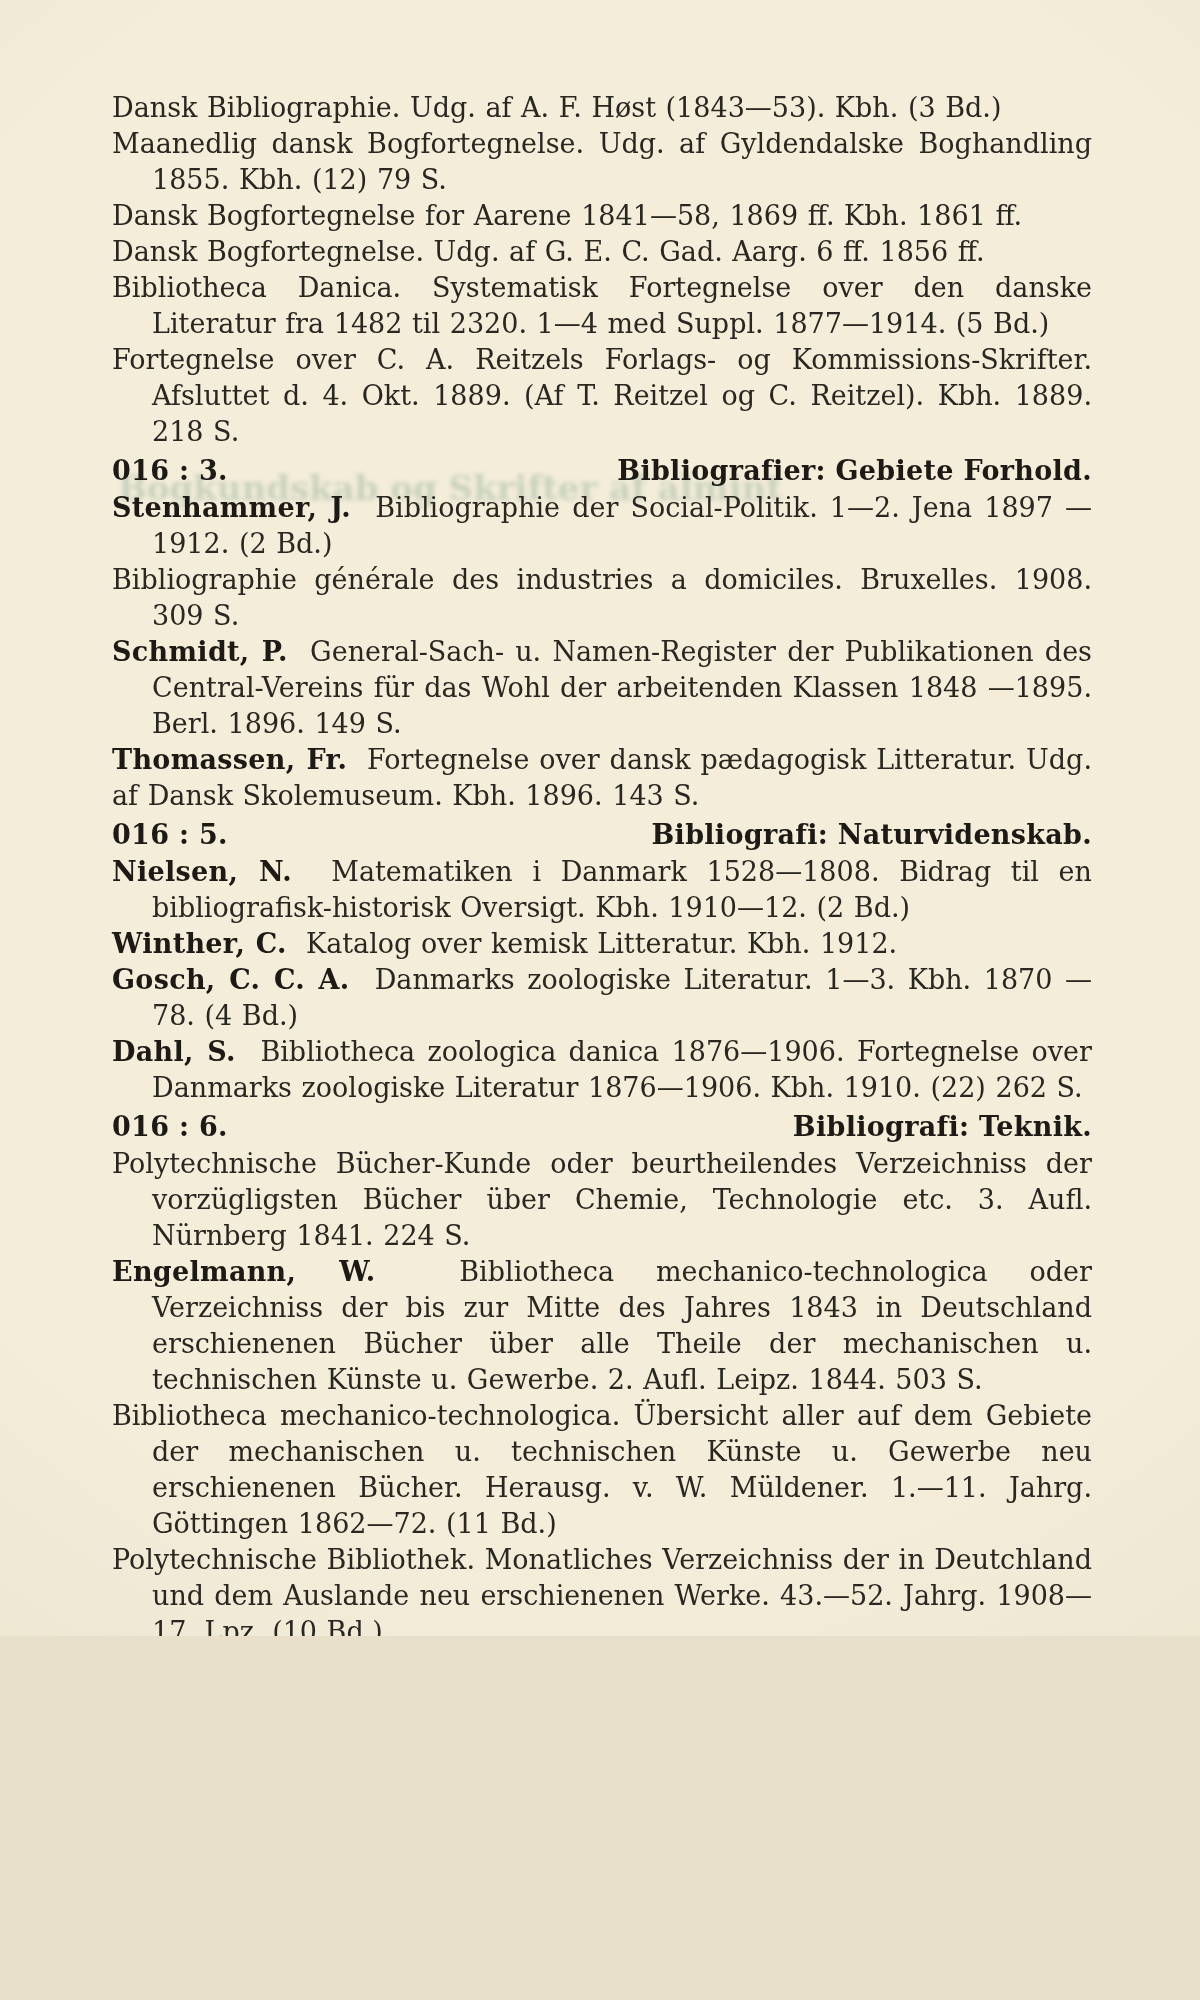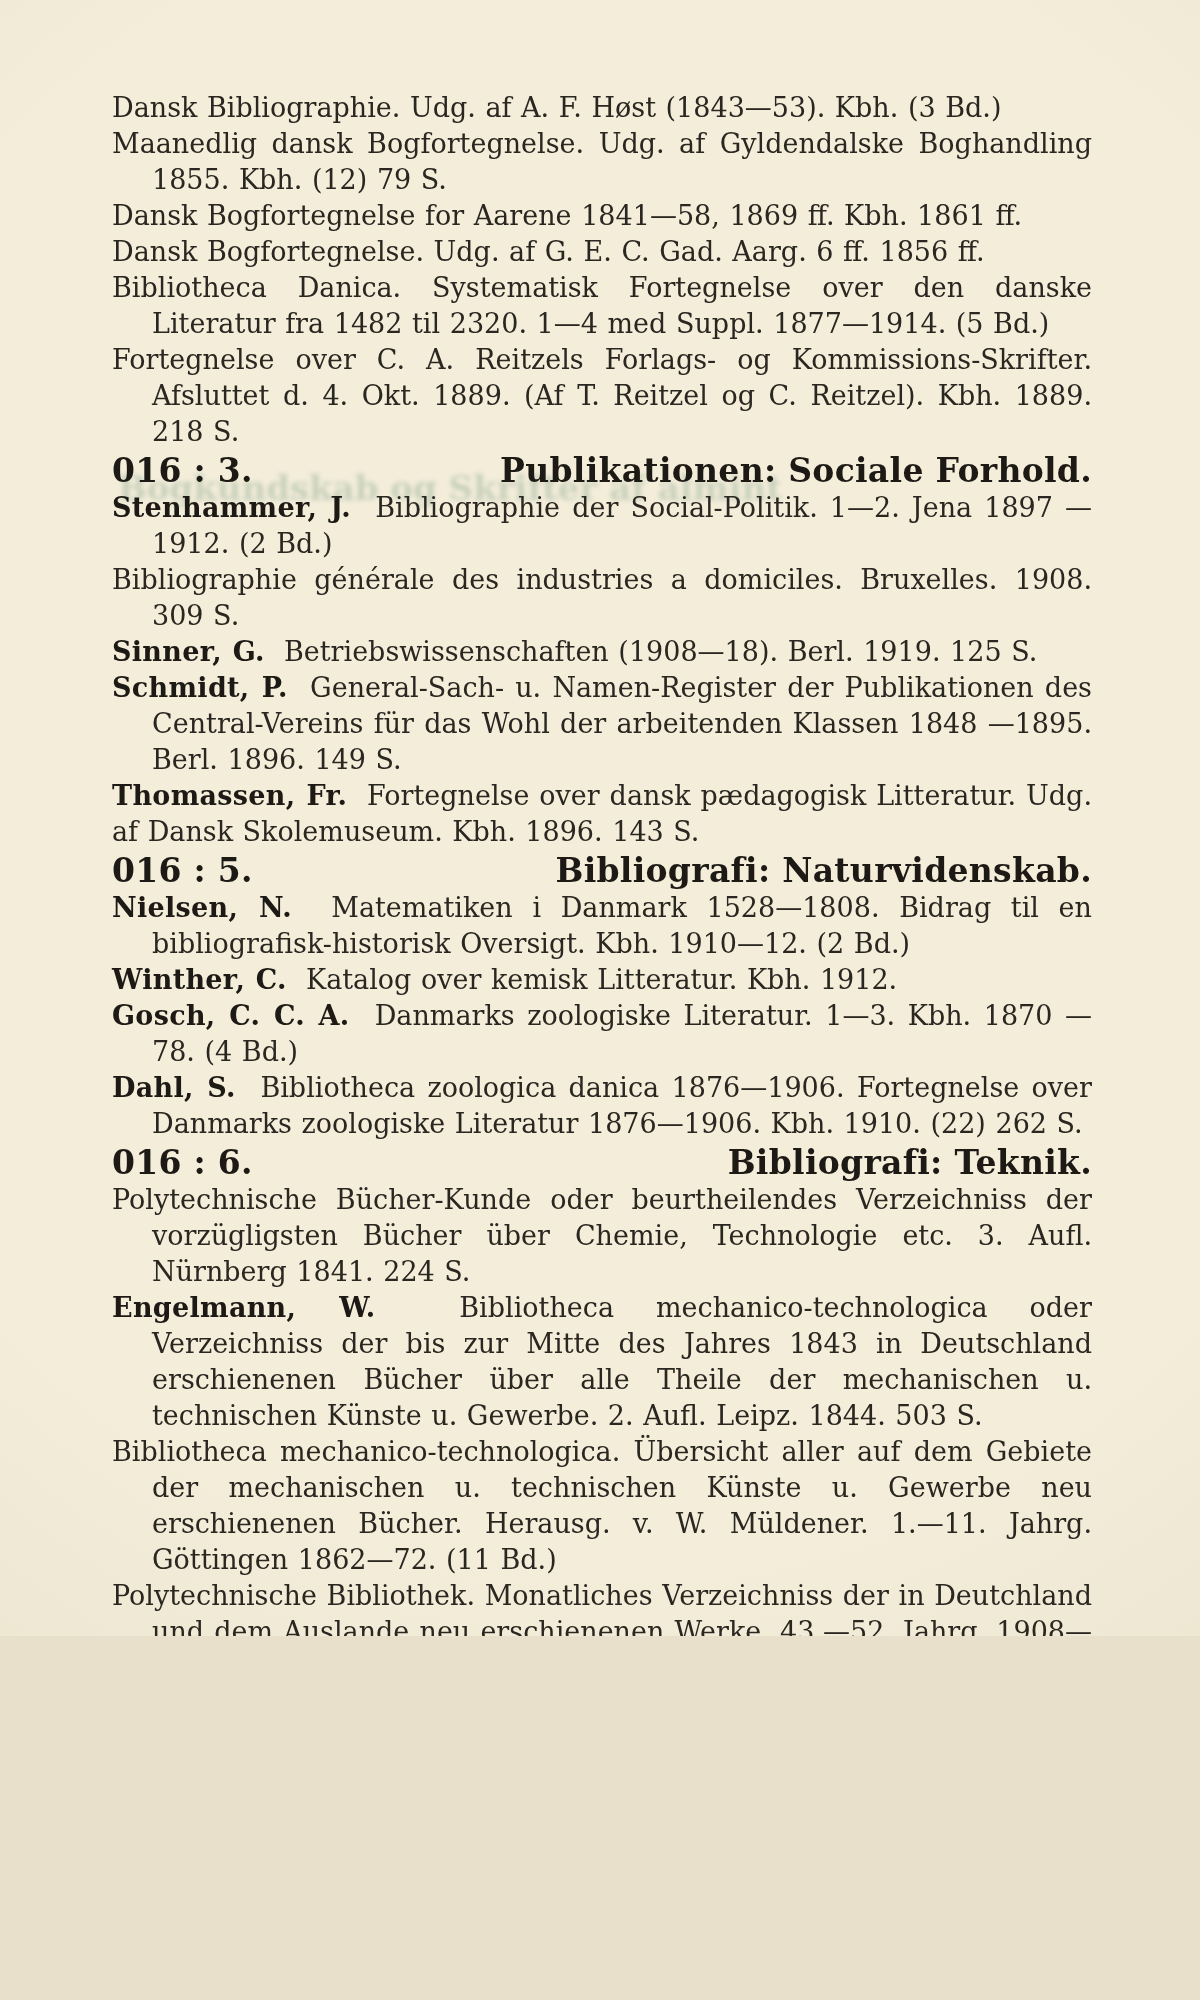--- a/index.html
+++ b/index.html
@@ -39,21 +39,21 @@
   p.entry.space-before {
   }
   p.entry b {
     color: #1d1a15;
     letter-spacing: 0.3px;
   }
   .heading {
     display: flex;
     justify-content: space-between;
     font-weight: bold;
-    font-size: 33px;
+    font-size: 27px;
     line-height: 36px;
     color: #1d1a15;
     margin: 3px 0 1px 0;
     letter-spacing: 0.3px;
   }
   .ghost {
     position: absolute;
     left: 118px;
     top: 468px;
     width: 860px;
@@ -83,25 +83,24 @@
 
   <div class="content">
       <p class="entry">Dansk Bibliographie. Udg. af A. F. Høst (1843—53). Kbh. (3 Bd.)</p>
       <p class="entry">Maanedlig dansk Bogfortegnelse. Udg. af Gyldendalske Boghandling 1855. Kbh. (12) 79 S.</p>
       <p class="entry">Dansk Bogfortegnelse for Aarene 1841—58, 1869 ff. Kbh. 1861 ff.</p>
       <p class="entry">Dansk Bogfortegnelse. Udg. af G. E. C. Gad. Aarg. 6 ff. 1856 ff.</p>
       <p class="entry">Bibliotheca Danica. Systematisk Fortegnelse over den danske Literatur fra 1482 til 2320. 1—4 med Suppl. 1877—1914. (5 Bd.)</p>
       <p class="entry">Fortegnelse over C. A. Reitzels Forlags- og Kommissions-Skrifter. Afsluttet d. 4. Okt. 1889. (Af T. Reitzel og C. Reitzel). Kbh. 1889. 218 S.</p>
       <div class="heading">
         <span>016 : 3.</span>
-        <span>Publikationen: Sociale Forhold.</span>
+        <span>Bibliografier: Gebiete Forhold.</span>
       </div>
       <p class="entry"><b>Stenhammer, J.</b>&nbsp; Bibliographie der Social-Politik. 1—2. Jena 1897 —1912. (2 Bd.)</p>
       <p class="entry">Bibliographie générale des industries a domiciles. Bruxelles. 1908. 309 S.</p>
-      <p class="entry"><b>Sinner, G.</b>&nbsp; Betriebswissenschaften (1908—18). Berl. 1919. 125 S.</p>
       <p class="entry"><b>Schmidt, P.</b>&nbsp; General-Sach- u. Namen-Register der Publikationen des Central-Vereins für das Wohl der arbeitenden Klassen 1848 —1895. Berl. 1896. 149 S.</p>
       <p class="entry no-indent"><b>Thomassen, Fr.</b>&nbsp; Fortegnelse over dansk pædagogisk Litteratur. Udg. af Dansk Skolemuseum. Kbh. 1896. 143 S.</p>
       <div class="heading">
         <span>016 : 5.</span>
         <span>Bibliografi: Naturvidenskab.</span>
       </div>
       <p class="entry"><b>Nielsen, N.</b>&nbsp; Matematiken i Danmark 1528—1808. Bidrag til en bibliografisk-historisk Oversigt. Kbh. 1910—12. (2 Bd.)</p>
       <p class="entry"><b>Winther, C.</b>&nbsp; Katalog over kemisk Litteratur. Kbh. 1912.</p>
       <p class="entry"><b>Gosch, C. C. A.</b>&nbsp; Danmarks zoologiske Literatur. 1—3. Kbh. 1870 —78. (4 Bd.)</p>
       <p class="entry"><b>Dahl, S.</b>&nbsp; Bibliotheca zoologica danica 1876—1906. Fortegnelse over Danmarks zoologiske Literatur 1876—1906. Kbh. 1910. (22) 262 S.</p>

